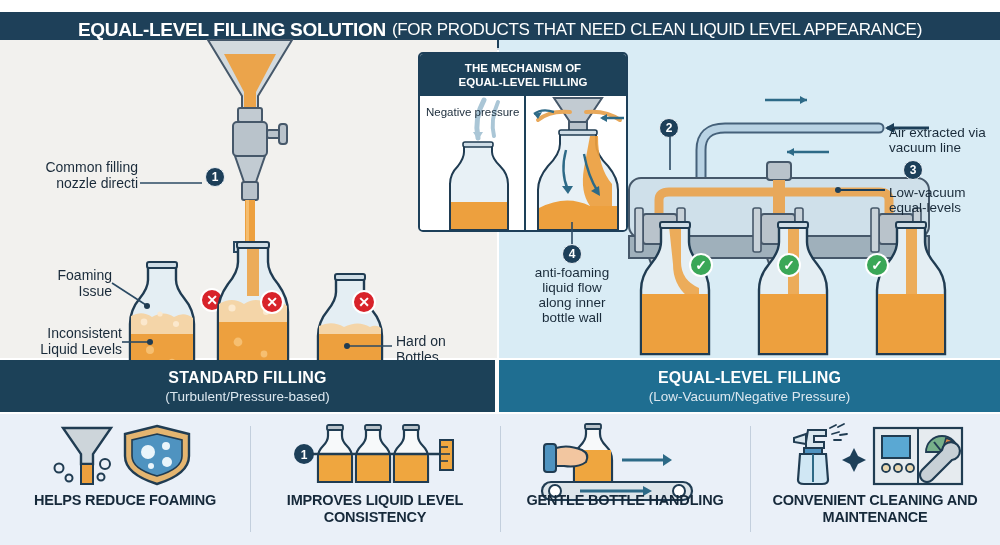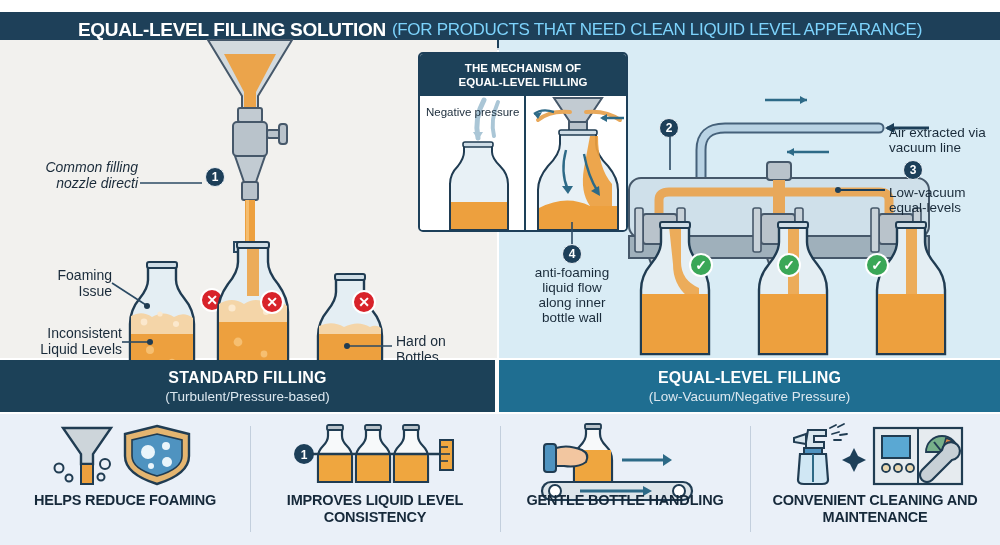--- a/index.html
+++ b/index.html
@@ -18,21 +18,21 @@
     background: #1e4059;
     display: flex; align-items: center; justify-content: center;
     border-bottom: 2px solid #cfd9e4;
     margin-top: 12px;
   }
   .header-title {
     color: #ffffff; font-size: 19px; font-weight: bold;
     letter-spacing: -0.3px; white-space: nowrap;
   }
   .header-sub {
-    color: #7dd3fc; font-size: 17px; font-weight: normal;
+    color: #ffffff; font-size: 17px; font-weight: normal;
     letter-spacing: -0.3px; margin-left: 6px; white-space: nowrap;
   }
 
   
   .panel-left {
     position: absolute; left: 0; top: 40px; width: 497px; height: 318px;
     background: #f2f1ee;
   }
   .panel-right {
     position: absolute; left: 499px; top: 40px; width: 501px; height: 318px;
@@ -139,21 +139,21 @@
 
       <path d="M55 116 L85 116 L76 142 L64 142 Z" fill="#c2cbd2" stroke="#46586a" stroke-width="2"></path>
       <rect x="62" y="142" width="16" height="18" rx="2" fill="#b9c3cb" stroke="#46586a" stroke-width="2"></rect>
 
       <rect x="65" y="160" width="10" height="42" fill="#eda03e"></rect>
       <rect x="66" y="160" width="3" height="42" fill="#f5bd6e"></rect>
 
       <path d="M54 202 L86 202 L86 212 L54 212 Z" fill="#dfe9ef" stroke="#2b4a63" stroke-width="2"></path>
     </svg>
 
-    <div class="lbl lbl-r" style="left:18px; top:120px; width:120px;font-style:italic;">Common filling
+    <div class="lbl lbl-r" style="left:18px; top:120px; width:120px;">Common filling
 nozzle directi</div>
     <svg width="80" height="20" style="position:absolute; left:140px; top:133px;">
       <line x1="0" y1="10" x2="62" y2="10" stroke="#2b4a63" stroke-width="1.6"></line>
     </svg>
     <div class="badge" style="left:205px; top:127px;">1</div>
 
     <svg width="86" height="130" style="position:absolute; left:120px; top:222px;">
       <path d="M28 2 L56 2 L56 18 Q56 26 64 36 Q74 48 74 62 L74 126 L10 126 L10 62 Q10 48 20 36 Q28 26 28 18 Z" fill="#e4eef3" stroke="#203c52" stroke-width="2.4"></path>
       <path d="M11 70 L73 70 L73 125 L11 125 Z" fill="#eda03e"></path>
       <path d="M11 54 Q22 48 32 55 Q44 48 54 55 Q64 49 73 56 L73 72 L11 72 Z" fill="#f4d5a8"></path>

